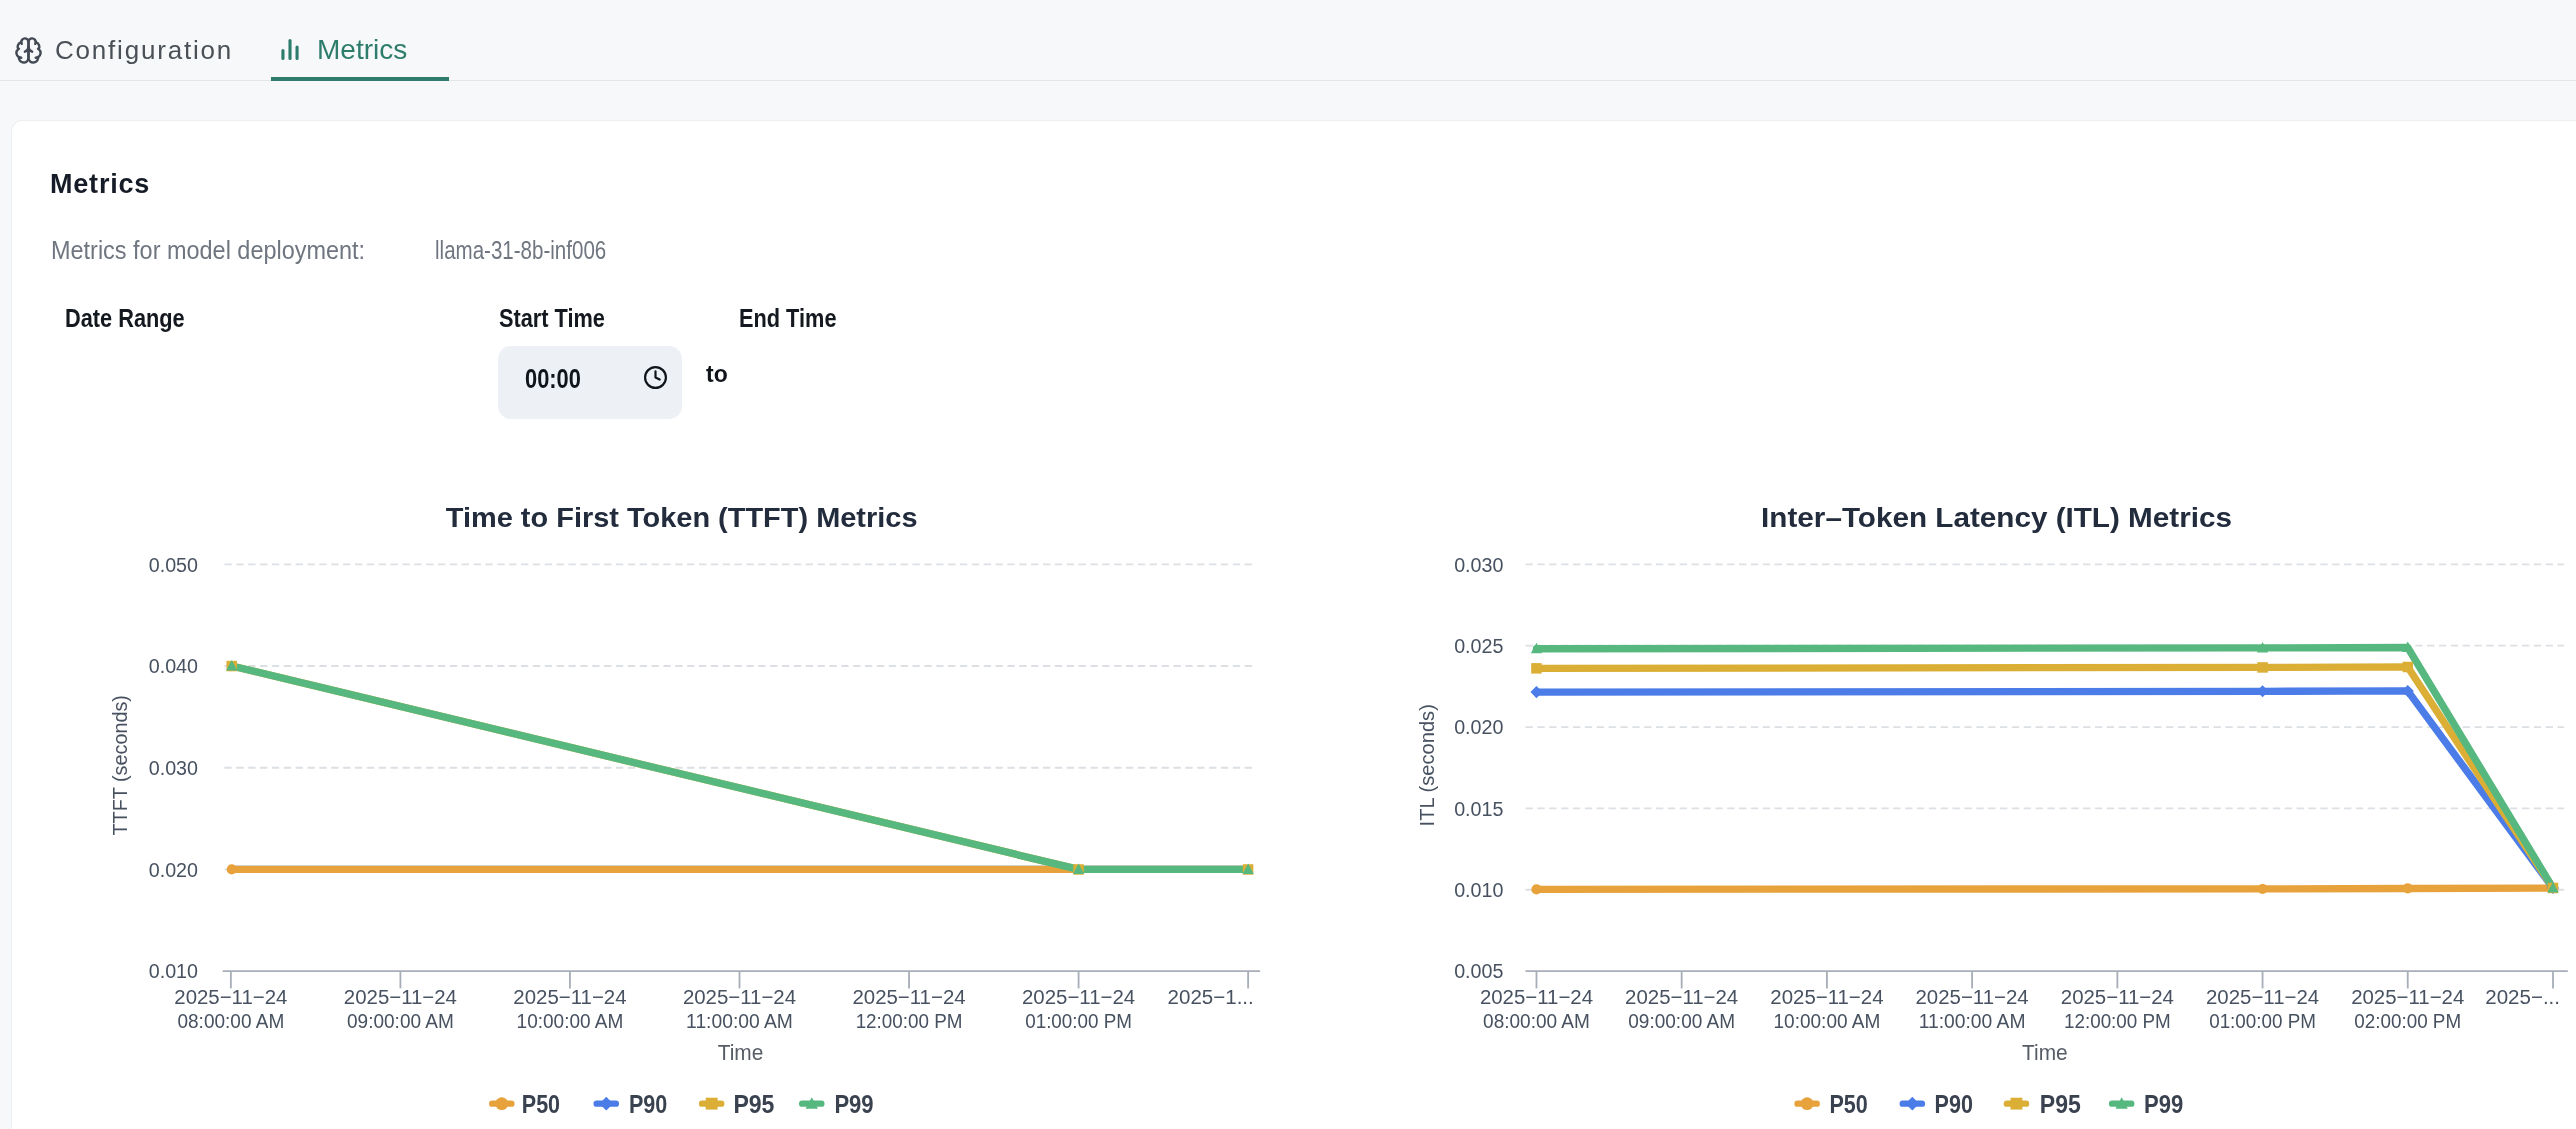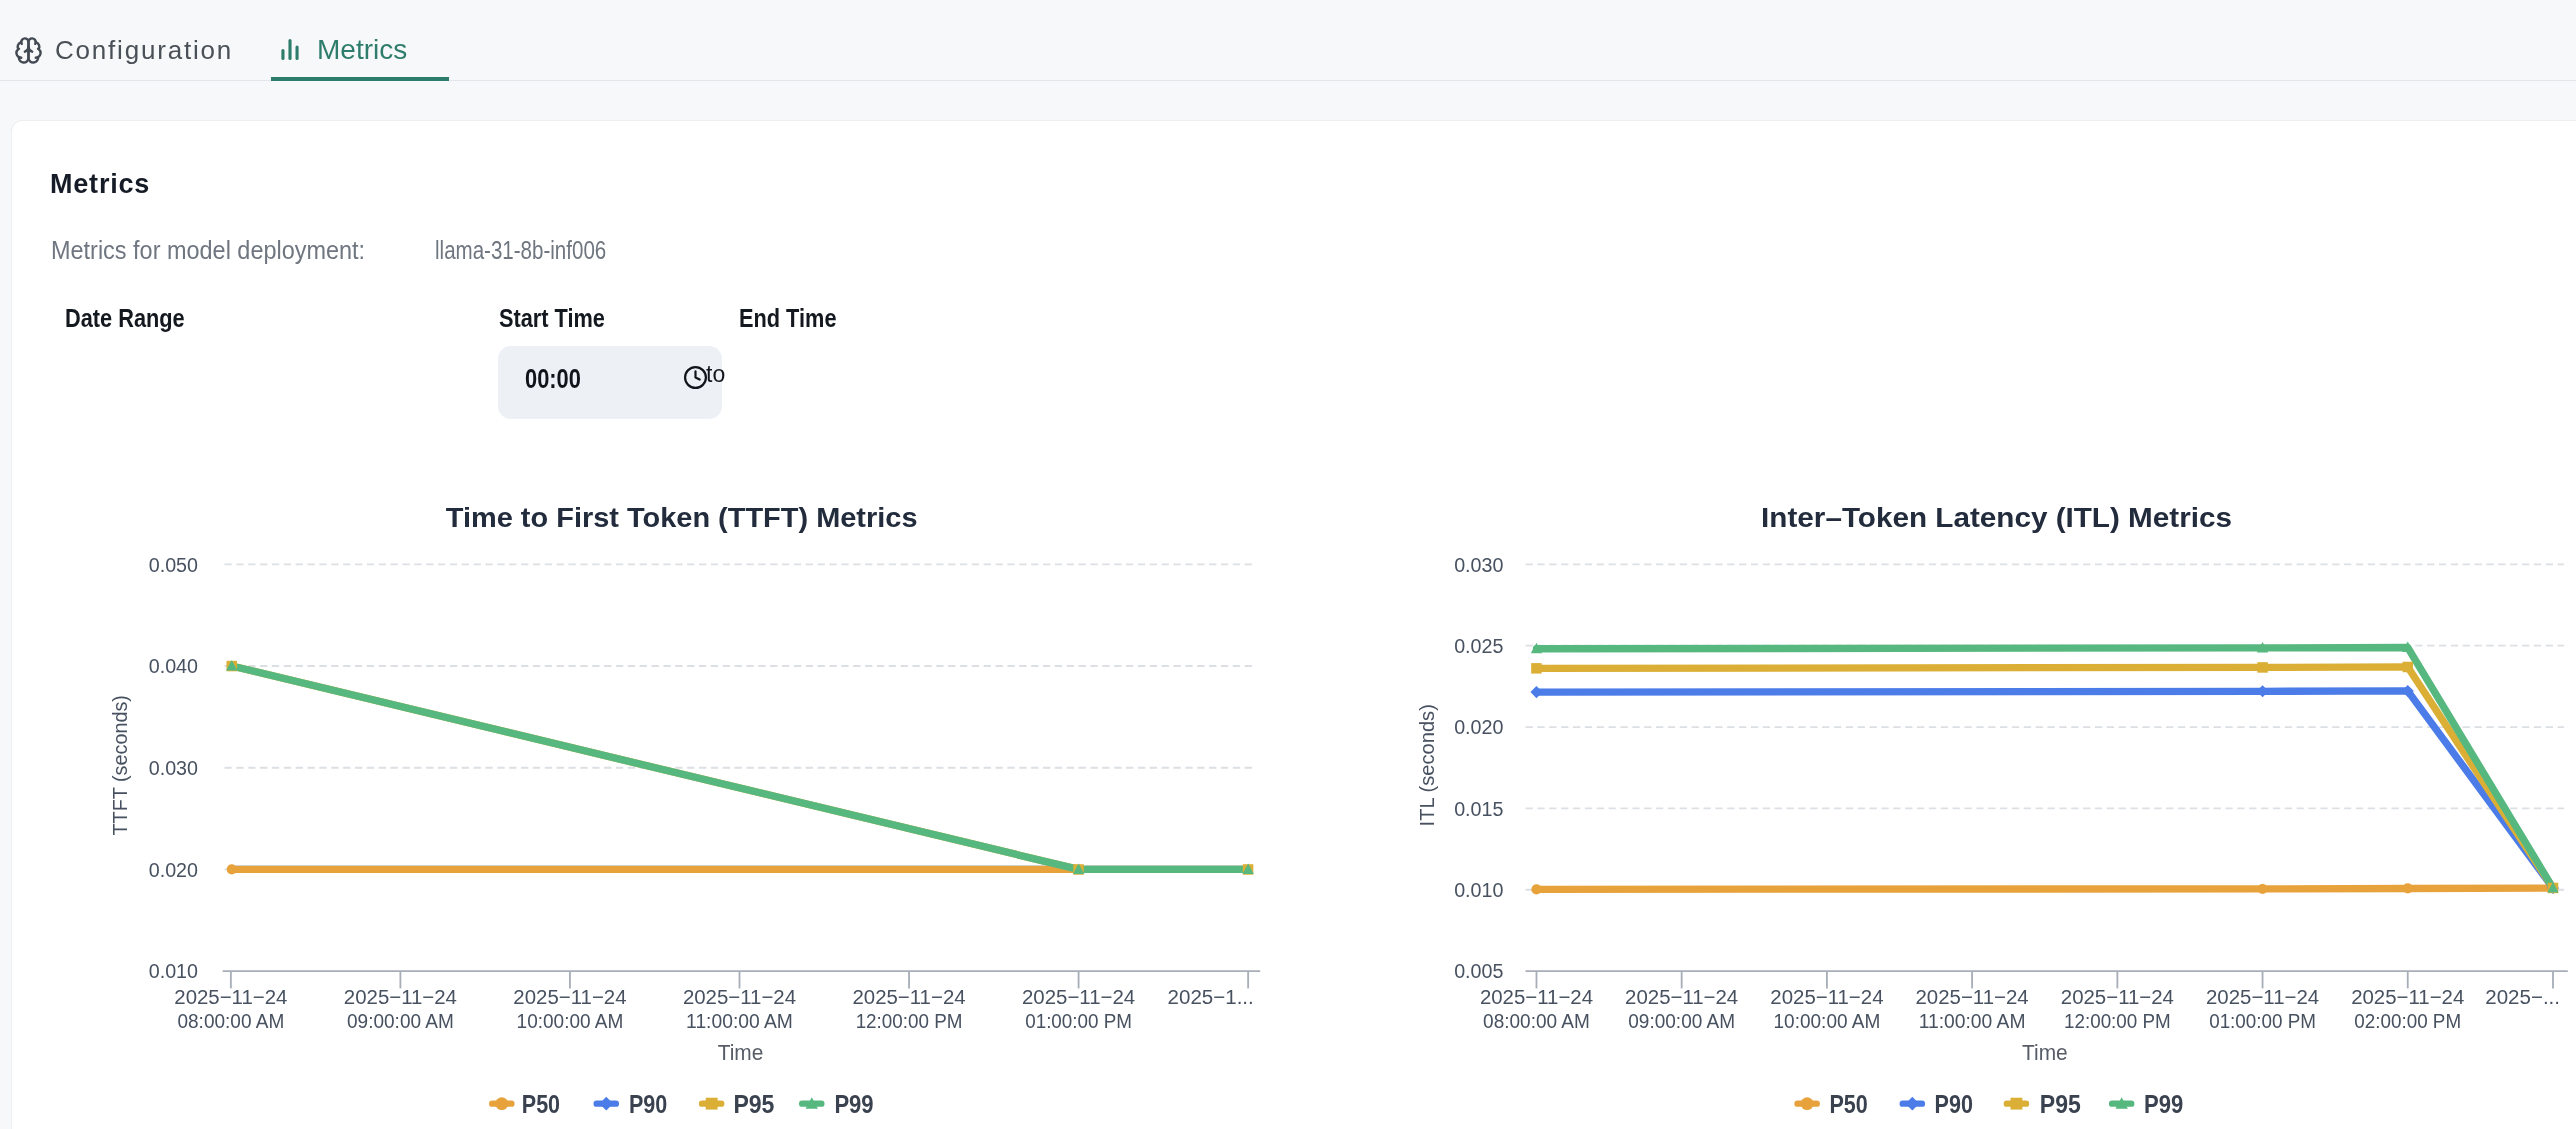--- a/index.html
+++ b/index.html
@@ -15,23 +15,23 @@
         border:0.9px solid #eceef1;border-bottom:none;border-right:none;border-radius:11px 0 0 0;
         box-sizing:border-box;}
   .h1{position:absolute;left:50px;top:169px;font-size:27px;font-weight:700;color:#161c27;letter-spacing:0.8px;}
   .sub1{position:absolute;left:51px;top:235px;font-size:26.5px;color:#6f7680;transform:scaleX(0.885);transform-origin:left top;}
   .sub2{position:absolute;left:435px;top:235px;font-size:26.5px;color:#6f7680;transform:scaleX(0.775);transform-origin:left top;}
   .lbl{position:absolute;font-size:25px;font-weight:700;color:#14181f;transform:scaleX(0.87);transform-origin:left top;}
   .datebox{position:absolute;left:65px;top:349px;width:402px;height:65px;background:#fff;
            border:1.8px solid #cdd2d8;border-radius:7.3px;box-sizing:border-box;}
   .datetext{position:absolute;left:10px;top:10px;font-size:31px;color:#4a4f57;white-space:pre;
             transform:scaleX(0.862);transform-origin:left top;}
-  .timebox{position:absolute;top:346px;width:224px;height:73px;background:#edf1f6;border-radius:12.8px;}
+  .timebox{position:absolute;top:346px;width:184px;height:73px;background:#edf1f6;border-radius:12.8px;}
   .timetext{position:absolute;left:26.5px;top:18px;font-size:27px;font-weight:700;color:#10141b;transform:scaleX(0.81);transform-origin:left top;}
-  .totext{position:absolute;left:706px;top:361px;font-size:23px;font-weight:400;color:#10141b;}
+  .totext{position:absolute;left:706px;top:361px;font-size:23px;font-weight:700;color:#10141b;}
   svg.page{position:absolute;left:0;top:0;width:2576px;height:1130px;}
 </style>
 </head>
 <body>
 <div class="root">
   <div class="tabbar"></div>
   <div class="tabunder"></div>
   <span class="cfgtext">Configuration</span>
   <span class="mtext">Metrics</span>
 

